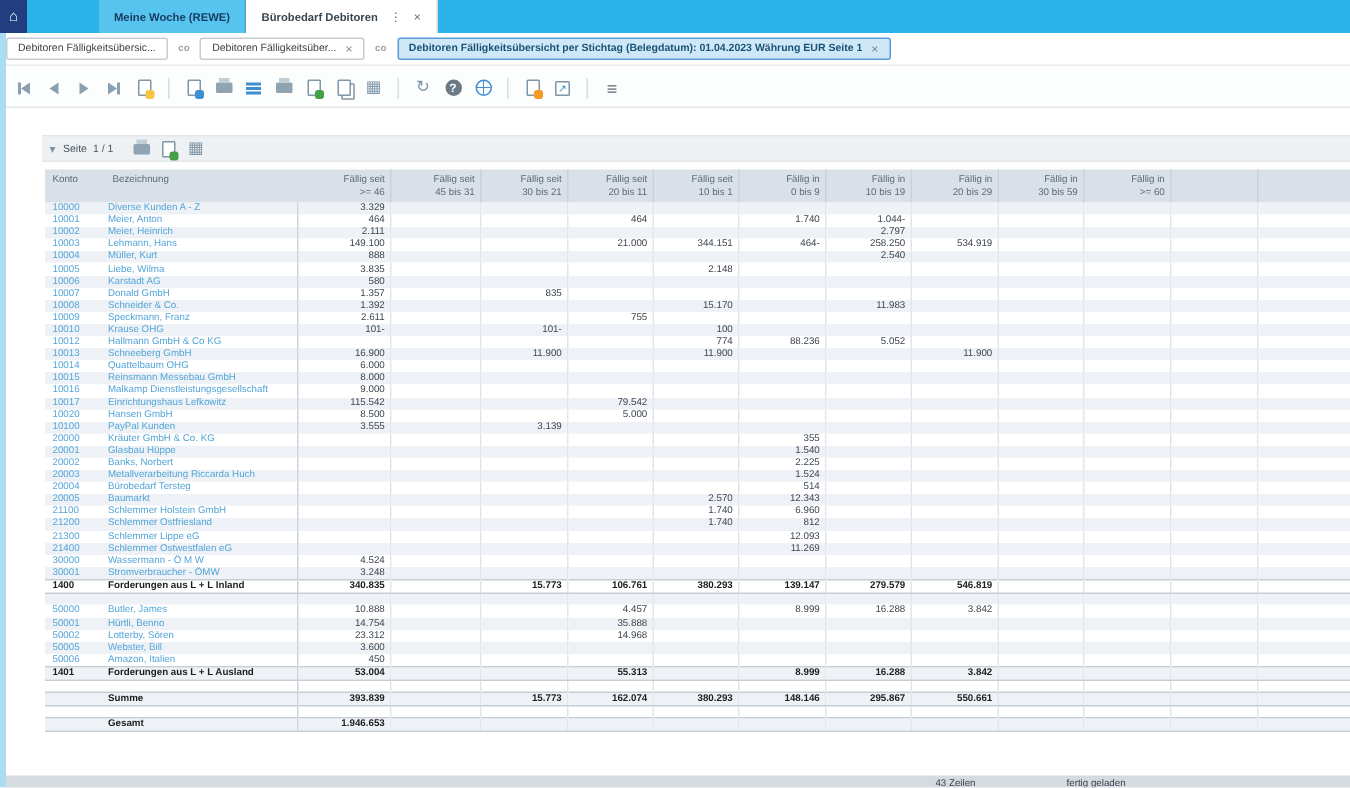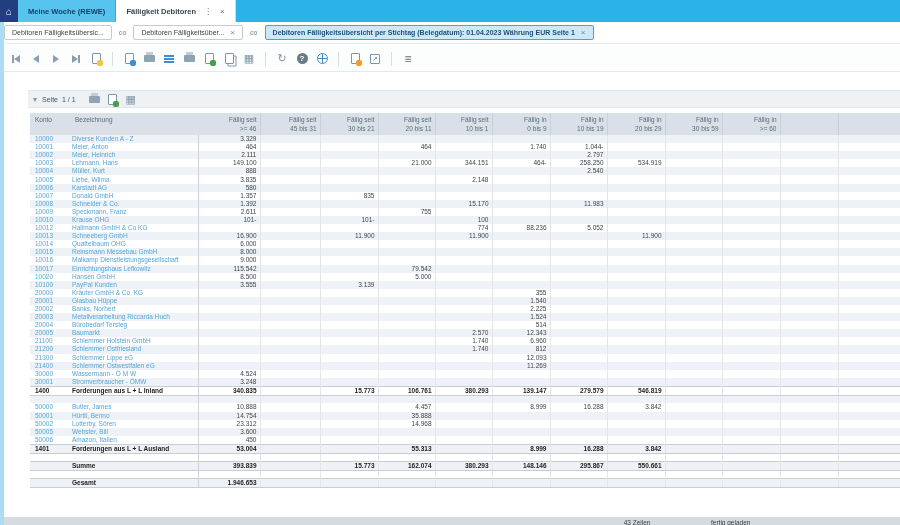--- a/index.html
+++ b/index.html
@@ -103,26 +103,26 @@
 </style>
 </head>
 <body>
 
 <div id="screen">
 
   <div id="topbar">
     <div id="home-btn">
       <span>⌂</span>
     </div>
-    <div id="toptabs-holder" style="display:flex;">
+    <div id="toptabs-holder" style="display:flex;padding-left:48px;">
         <div class="toptab highlight">
           <span>Meine Woche (REWE)</span>
         </div>
         <div class="toptab active">
-          <span>Fälligkeit Debitoren</span>
+          <span>Bürobedarf Debitoren</span>
           <span class="tabicon">⋮</span>
           <span class="tabicon">×</span>
         </div>
       </div>
   </div>
 
   <div id="doctabs">
       <div class="chip">
         <span>Debitoren Fälligkeitsübersic...</span>
       </div>

